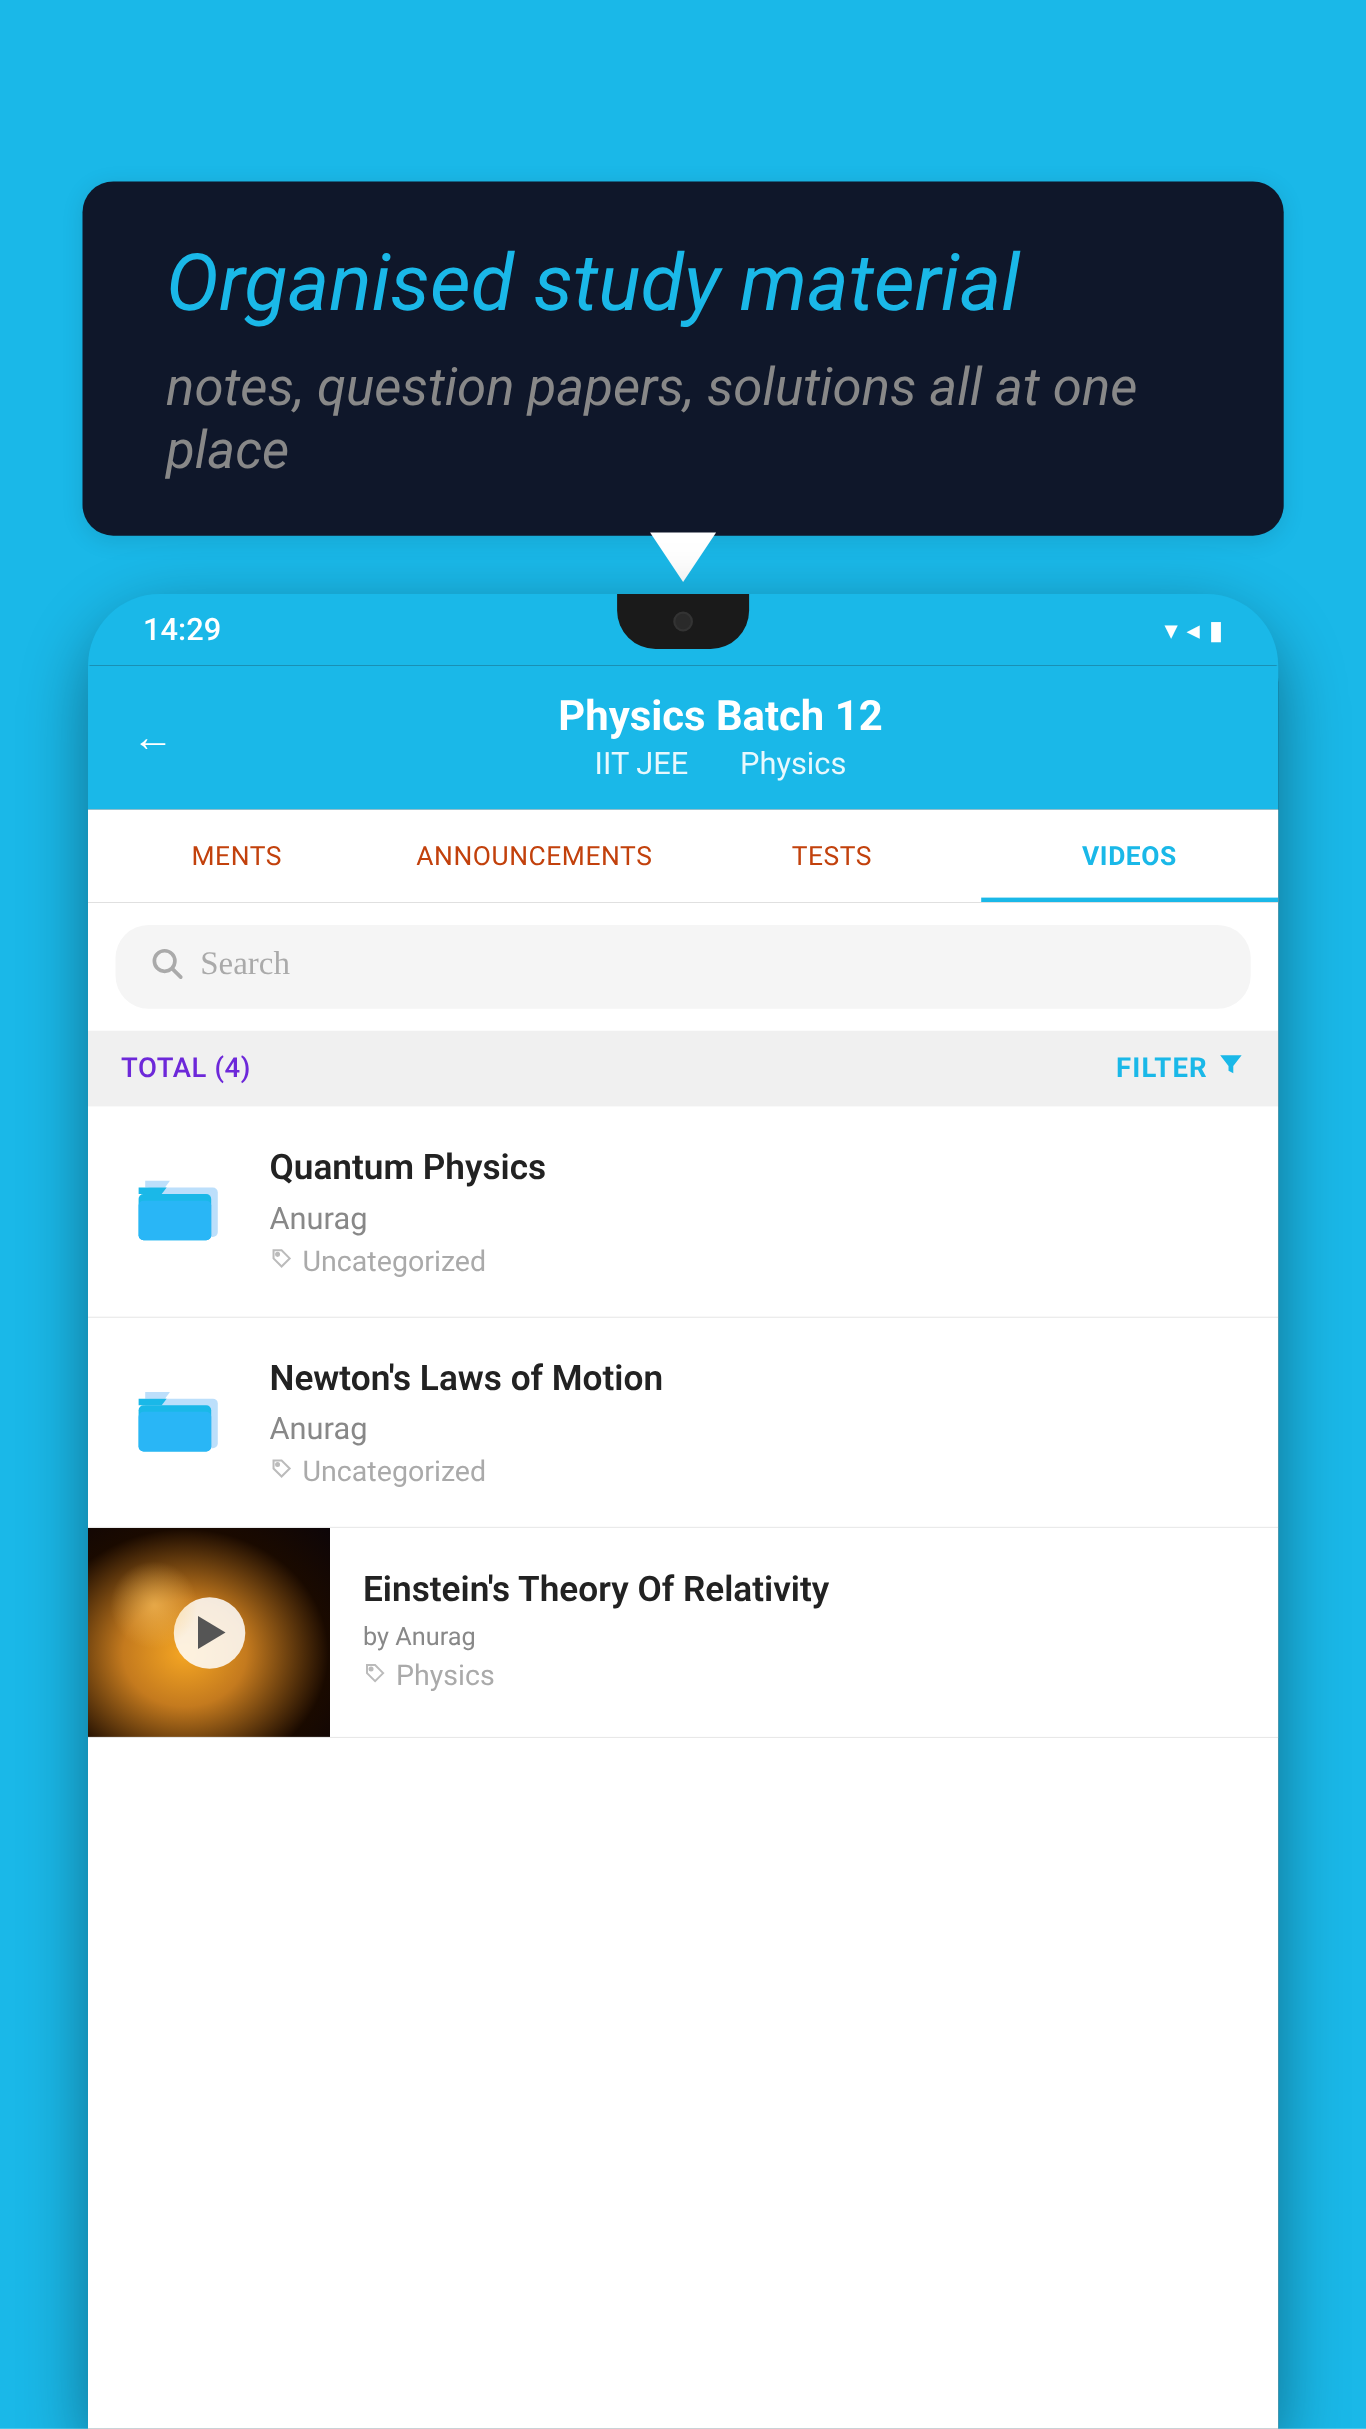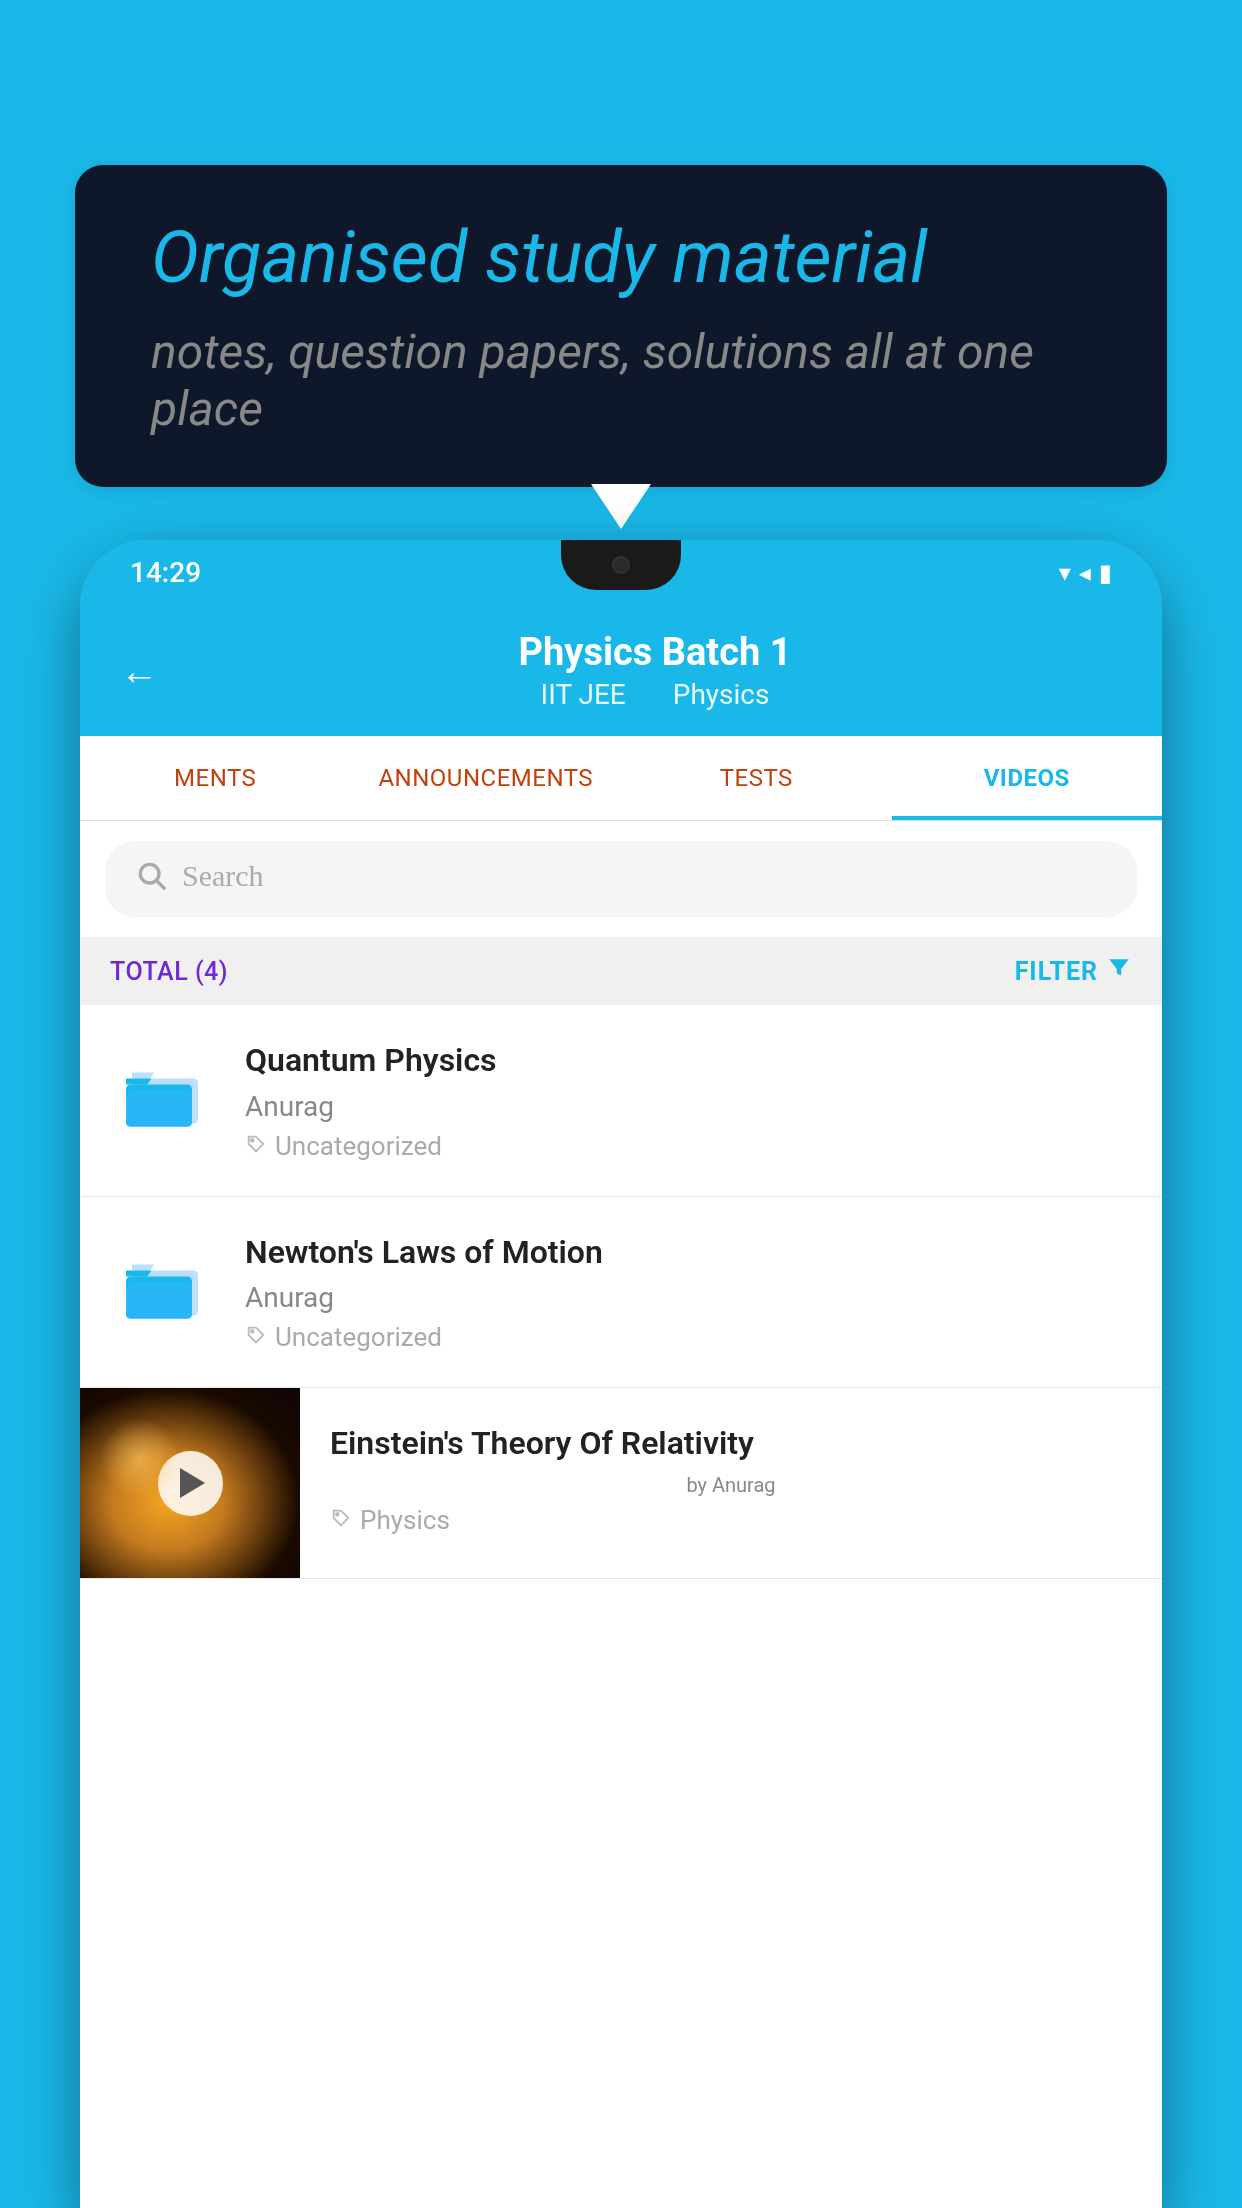--- a/index.html
+++ b/index.html
@@ -352,23 +352,22 @@
       flex: 1;
       padding: 35px 30px;
     }
 
     .thumb-info .video-title {
       font-size: 32px;
     }
 
     .by-author {
       color: #888;
-      font-size: 20px;
+      font-size: 23px;
       margin-bottom: 8px;
-      text-align: center;
     }
 
     .physics-tag {
       color: #aaa;
       font-size: 26px;
       display: flex;
       align-items: center;
       gap: 8px;
     }
 
@@ -401,21 +400,21 @@
     <div class="status-icons">
       <span class="wifi-icon">▾</span>
       <span class="signal-icon">◂</span>
       <span class="battery-icon">▮</span>
     </div>
   </div>
 
   <div class="app-header">
     <div class="back-arrow">←</div>
     <div class="header-title-area">
-      <div class="header-title">Physics Batch 1</div>
+      <div class="header-title">Physics Batch 12</div>
       <div class="header-subtitle">
         <span>IIT JEE</span>
         <span>  </span>
         <span>Physics</span>
       </div>
     </div>
   </div>
 
   <div class="phone-content">
 

